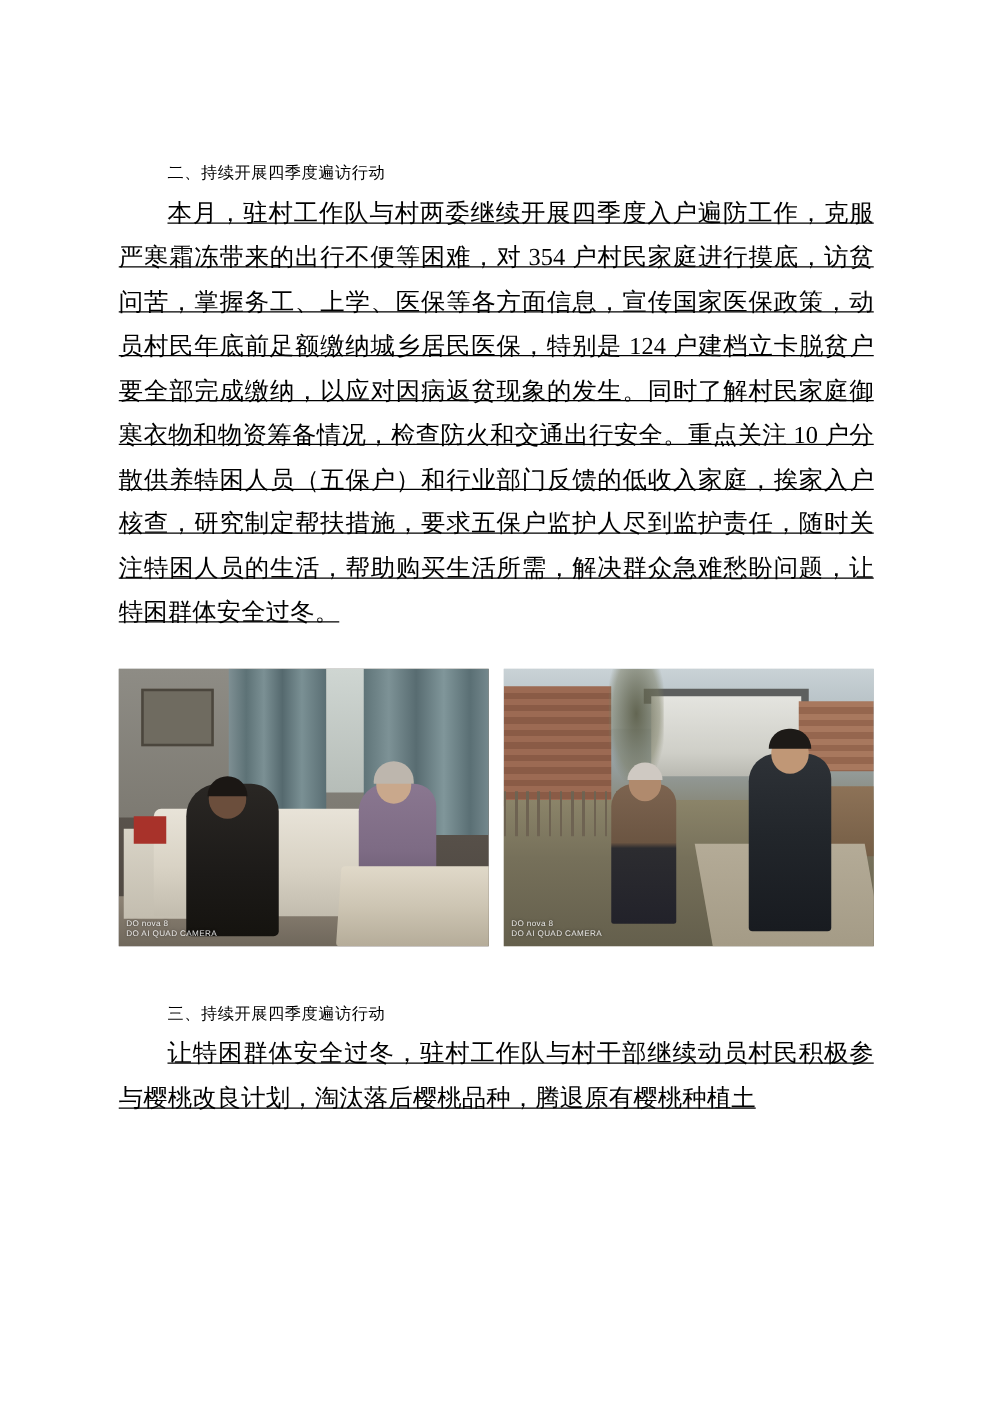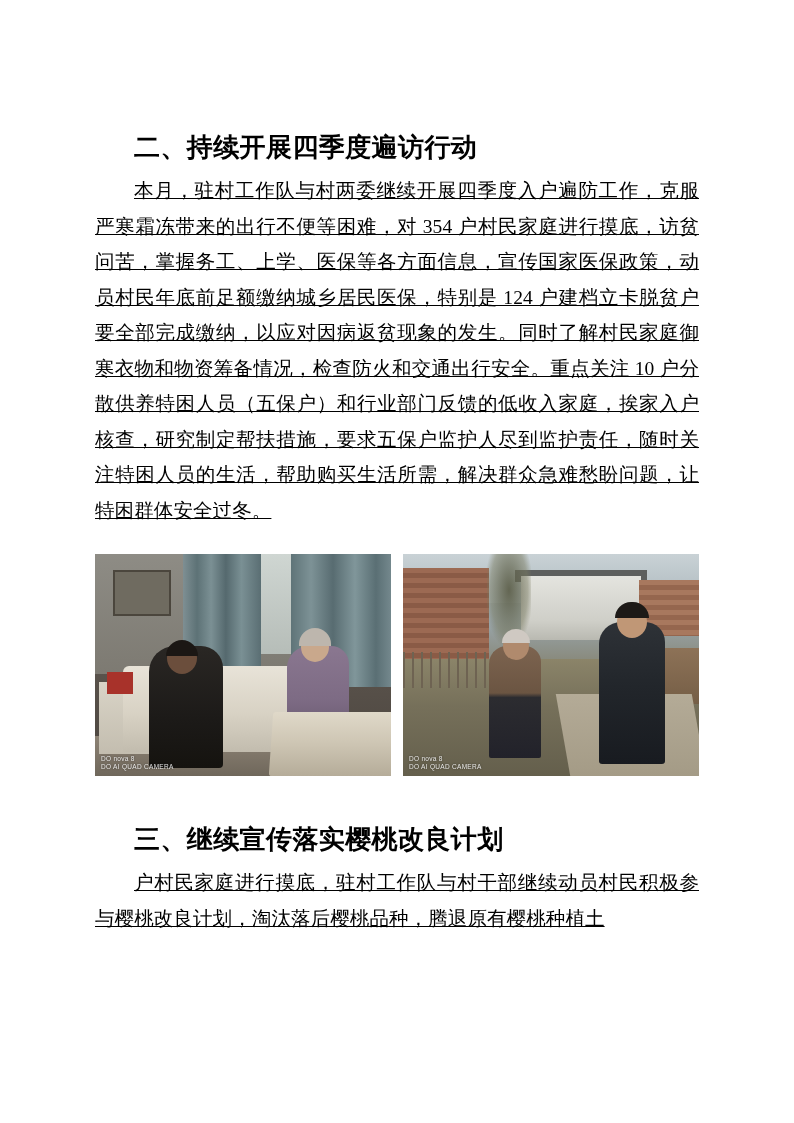--- a/index.html
+++ b/index.html
@@ -22,22 +22,22 @@
     width: 794px;
     height: 1123px;
     box-sizing: border-box;
     padding: 128px 95px 60px 95px;
   }
   .doc-body {
     width: 604px;
   }
   h2.section-heading {
     font-family: "Liberation Sans", "DejaVu Sans", sans-serif;
-    font-weight: bold;
-    font-size: 26px;
+    font-weight: normal;
+    font-size: 13px;
     line-height: 1.5;
     margin: 0 0 6px 0;
     text-indent: 39px;
     letter-spacing: 0.4px;
   }
   p.body-text {
     font-size: 19.5px;
     line-height: 35.5px;
     margin: 0;
     text-align: justify;
@@ -269,18 +269,18 @@
         <div class="m1-hair"></div>
         <div class="m2"></div>
         <div class="m2-head"></div>
         <div class="m2-hair"></div>
         <div class="wm">DO nova 8
 DO AI QUAD CAMERA</div>
       </div>
 
     </div>
 
-    <h2 class="section-heading" style="margin-top:44px;">三、继续宣传落实樱桃改良计划</h2>
-
-    <p class="body-text">户村民家庭进行摸底，驻村工作队与村干部继续动员村民积极参与樱桃改良计划，淘汰落后樱桃品种，腾退原有樱桃种植土</p>
+    <h2 class="section-heading" style="margin-top:44px;">三、持续开展四季度遍访行动</h2>
+
+    <p class="body-text">让特困群体安全过冬，驻村工作队与村干部继续动员村民积极参与樱桃改良计划，淘汰落后樱桃品种，腾退原有樱桃种植土</p>
 
   </div>
 </div>
 
 </body></html>

